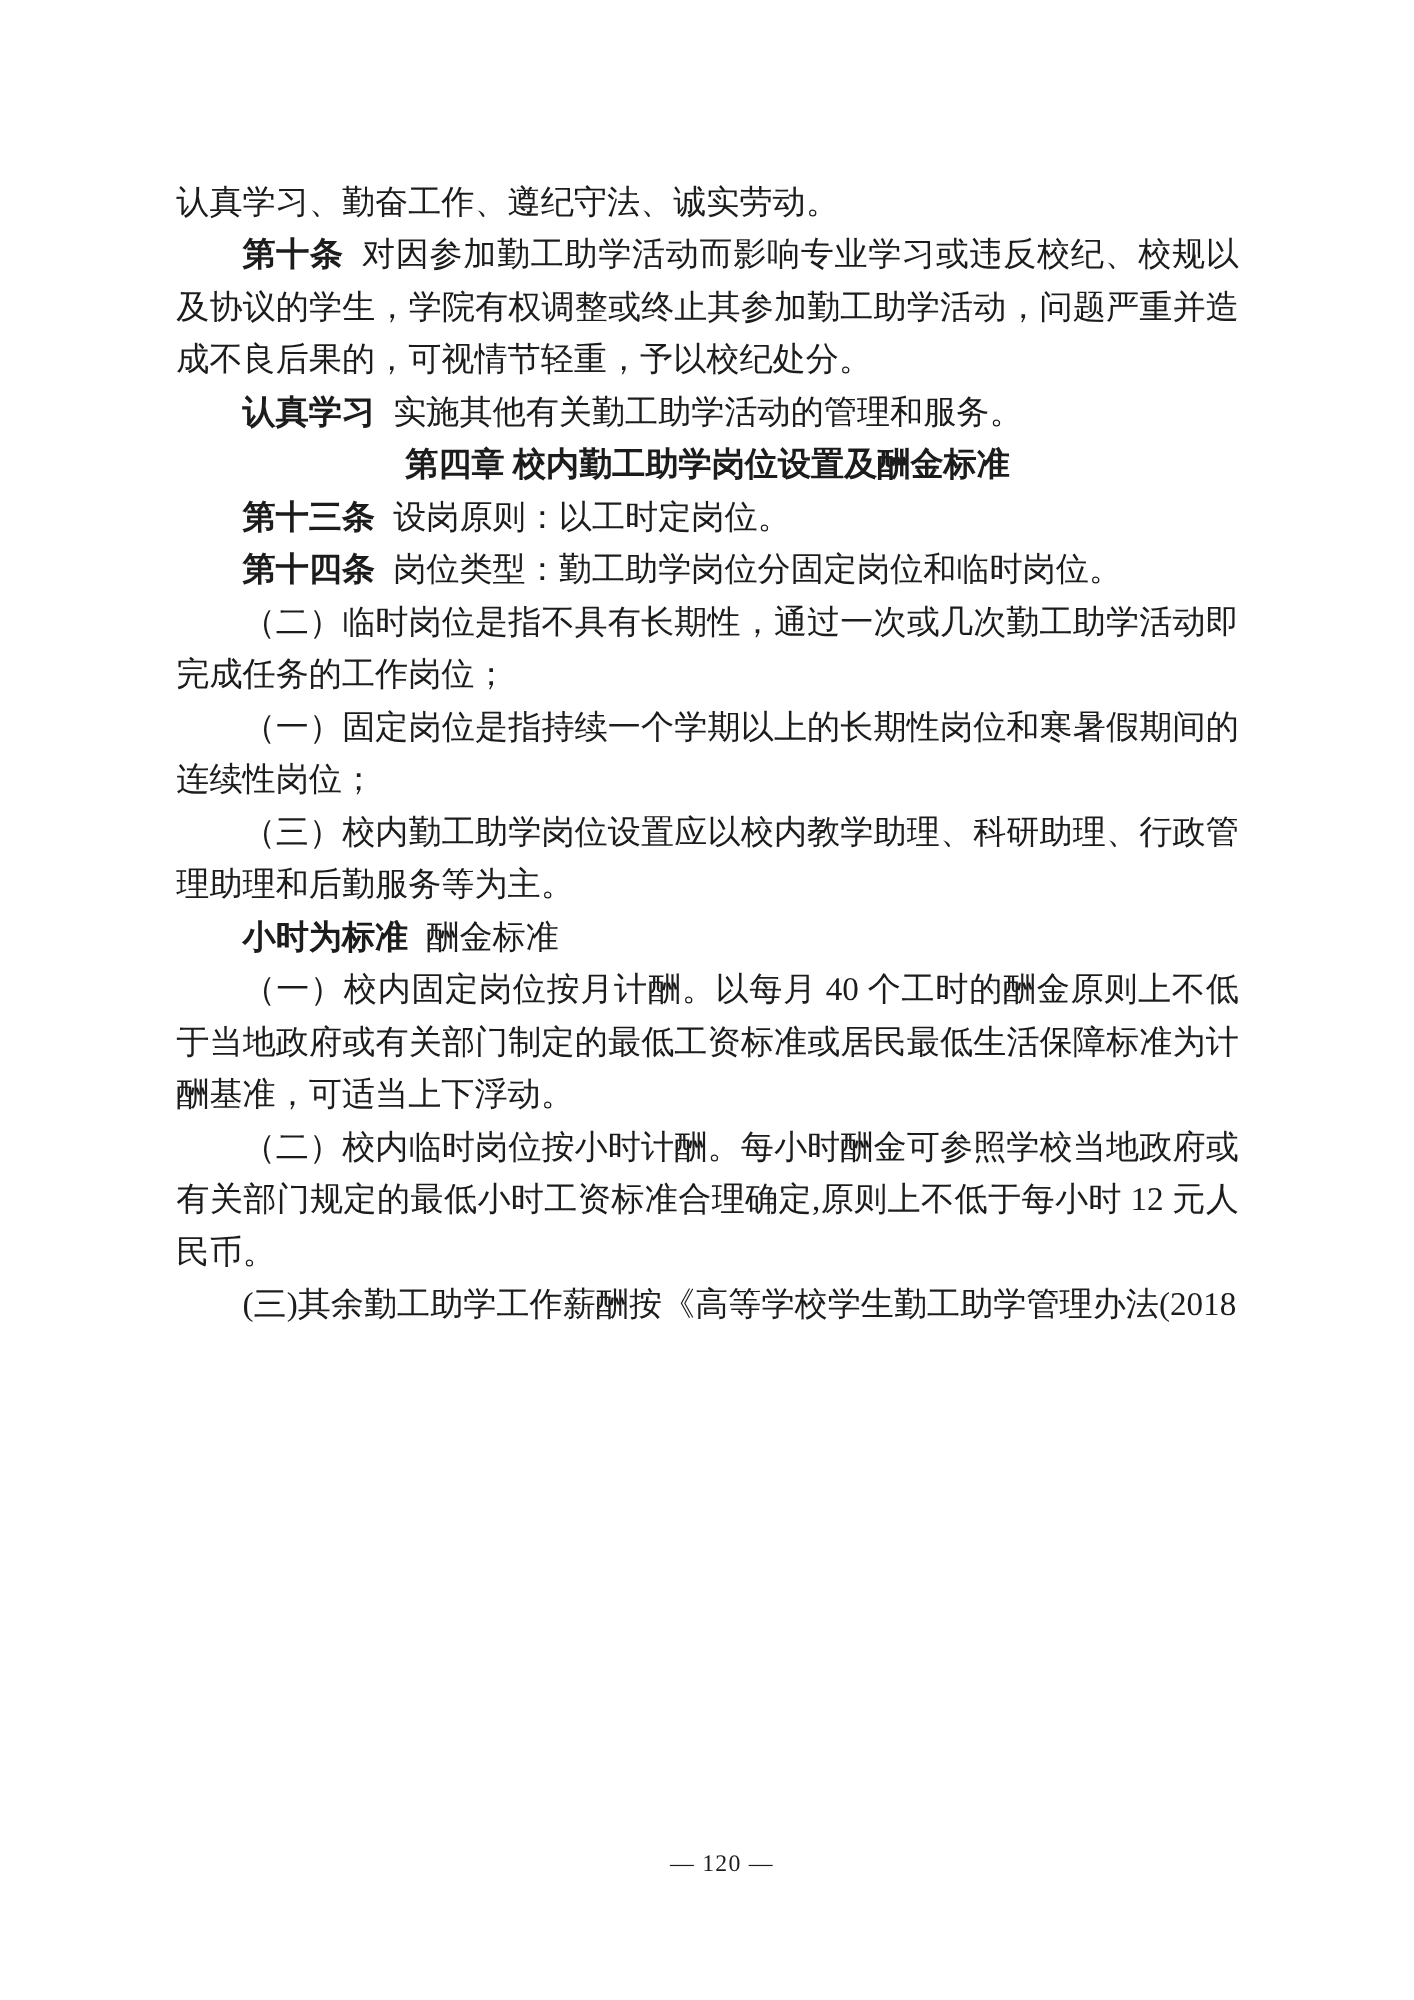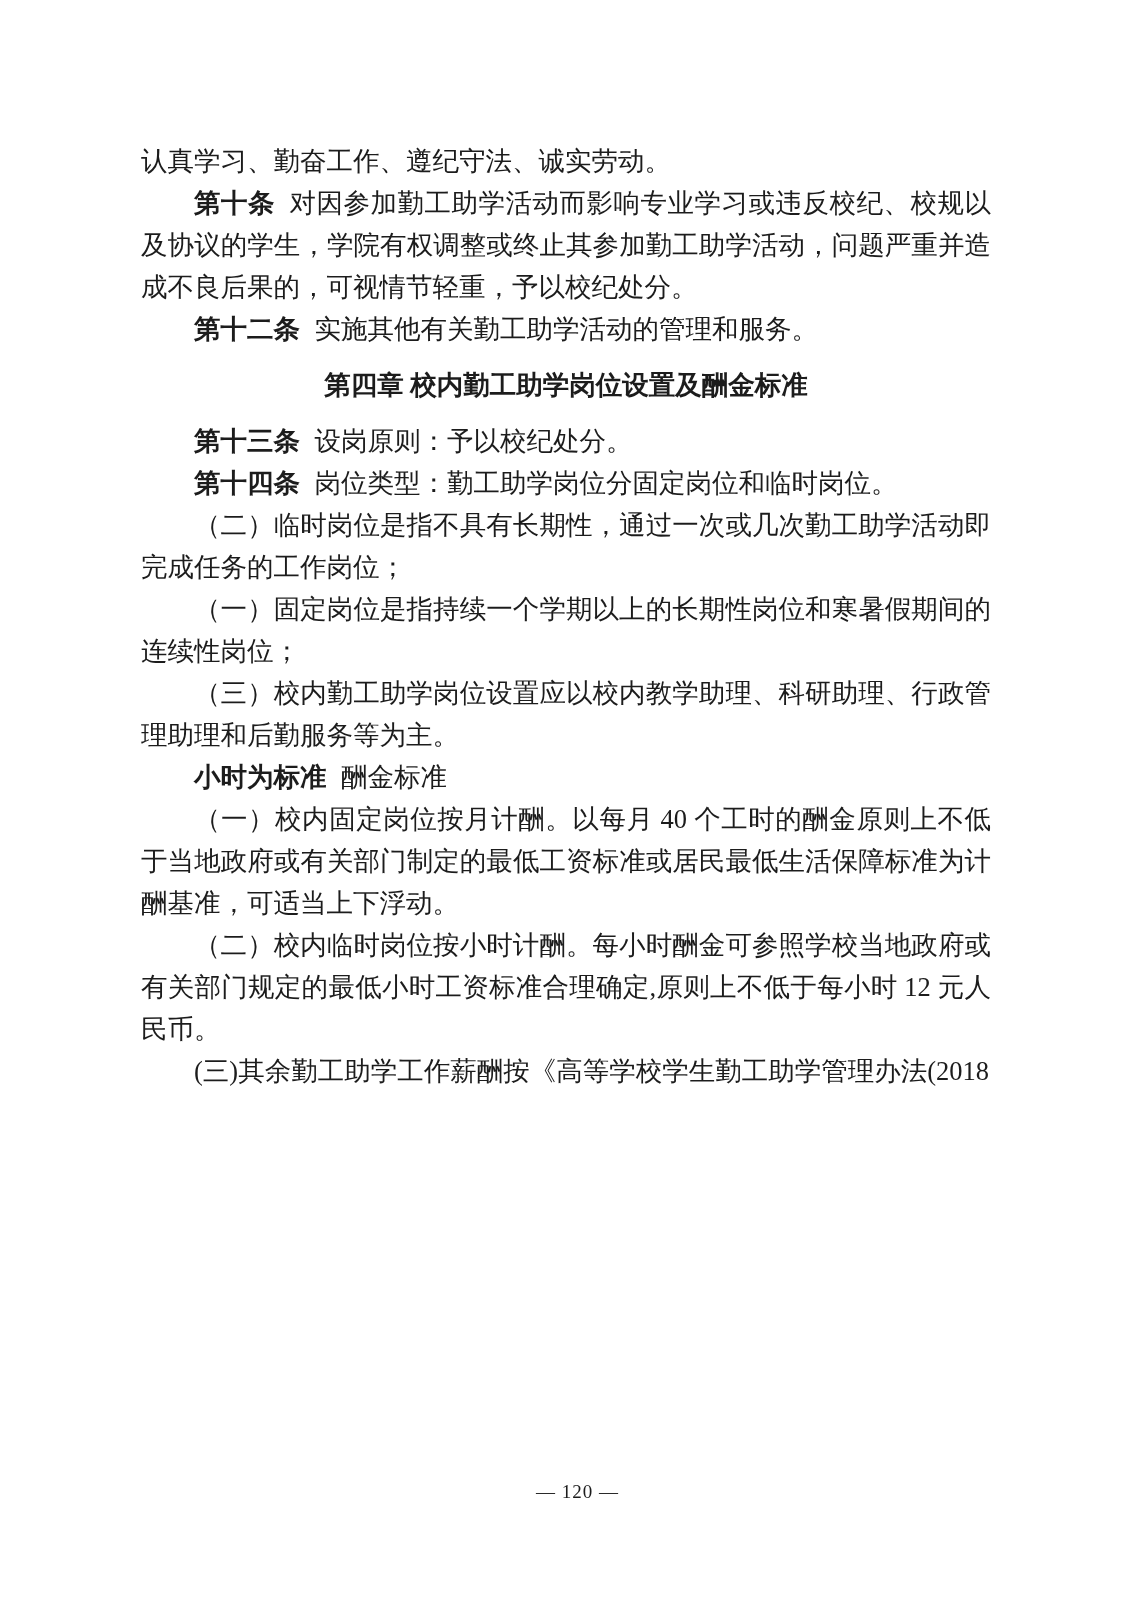--- a/index.html
+++ b/index.html
@@ -21,21 +21,21 @@
     width: 850px;
     font-size: 26.5px;
     line-height: 42px;
     text-align: justify;
     text-justify: inter-ideograph;
   }
   .para { margin: 0; text-indent: 2em; }
   .para.no-indent { text-indent: 0; }
   .lead { font-weight: bold; margin-right: 0.55em; }
   .chapter {
-    margin: 14px;
+    margin: 0;
     font-size: 26.5px;
     line-height: 42px;
     font-weight: bold;
     text-align: center;
     text-indent: 0;
   }
   .footer {
     position: absolute;
     top: 1481px; left: 12px;
     width: 1131px;
@@ -49,25 +49,25 @@
 <body>
 
 <div class="page">
   <div class="content">
 
     <p class="para no-indent"><span>认真学习、勤奋工作、遵纪守法、诚实劳动。</span></p>
 
     <p class="para"><span class="lead">第十条</span><span>对因参加勤工助学活动而影响专业学习或违反校纪、校规以及协议的学生，学院有权调整或终止其参加勤工助学活动，问题严重并造成不良后果的，可视情节轻重，予以校纪处分。</span></p>
 
 
-    <p class="para"><span class="lead">第十二条</span><span>实施其他有关勤工助学活动的管理和服务。</span></p>
+    <p class="para"><span class="lead">认真学习</span><span>实施其他有关勤工助学活动的管理和服务。</span></p>
 
     <h2 class="chapter">第四章 校内勤工助学岗位设置及酬金标准</h2>
 
-    <p class="para"><span class="lead">第十三条</span><span>设岗原则：予以校纪处分。</span></p>
+    <p class="para"><span class="lead">第十三条</span><span>设岗原则：以工时定岗位。</span></p>
 
 
 
     <p class="para"><span class="lead">第十四条</span><span>岗位类型：勤工助学岗位分固定岗位和临时岗位。</span></p>
 
     <p class="para"><span>（二）临时岗位是指不具有长期性，通过一次或几次勤工助学活动即完成任务的工作岗位；</span></p>
 
     <p class="para"><span>（一）固定岗位是指持续一个学期以上的长期性岗位和寒暑假期间的连续性岗位；</span></p>
 
     <p class="para"><span>（三）校内勤工助学岗位设置应以校内教学助理、科研助理、行政管理助理和后勤服务等为主。</span></p>

